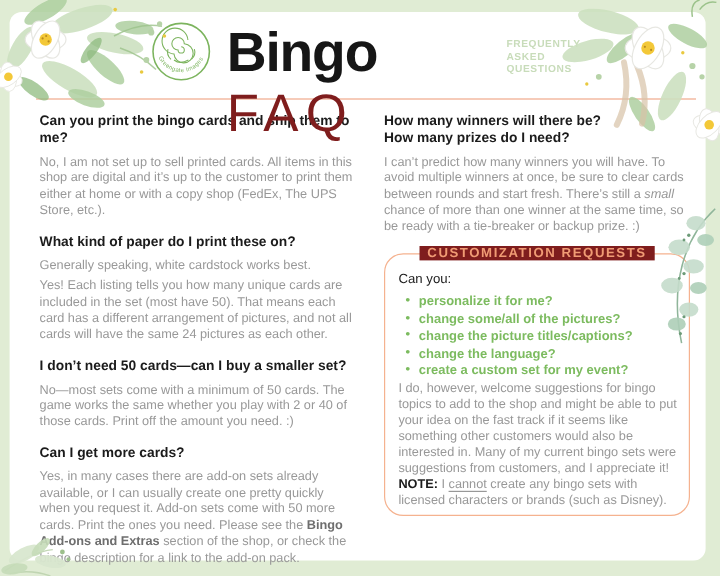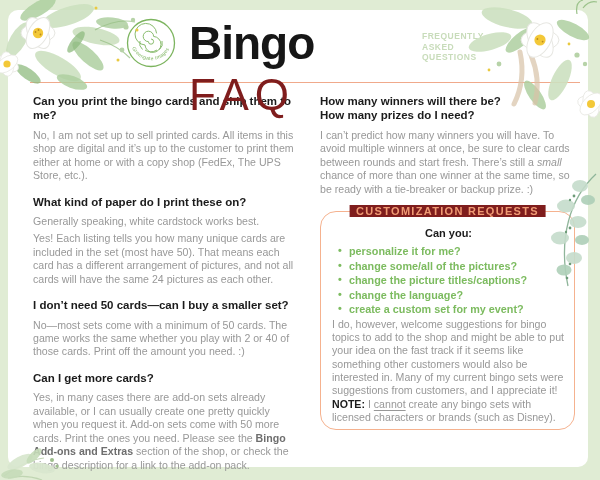--- a/index.html
+++ b/index.html
@@ -37,21 +37,21 @@
   .custom-box{
     position:relative;margin-top:15px;
     border:1.5px solid #f5b28f;border-radius:16px;
     padding:13px 9px 5px 11px;
   }
   .custom-title{
     position:absolute;top:-7px;left:50%;transform:translateX(-50%);
     background:#7f1d1d;padding:0 7px;white-space:nowrap;
     font-size:11px;font-weight:800;color:#f09b74;letter-spacing:1.3px;
   }
-  .canyou{font-size:11px;font-weight:700;color:#1b1b1b;margin:2px 0 6px;text-align:center;}
+  .canyou{font-size:11px;font-weight:400;color:#1b1b1b;margin:2px 0 6px;}
   ul.bullets{list-style:none;margin:0;padding:0 0 0 6px;}
   ul.bullets li{
     position:relative;padding-left:11px;margin:2.5px 0;
     font-size:10.8px;font-weight:700;color:#7cbb5f;
   }
   ul.bullets li::before{content:"\2022";position:absolute;left:0;top:-1px;color:#7cbb5f;}
   .refusal{font-size:11px;font-weight:800;color:#1b1b1b;margin:10px 0 8px;line-height:1.3;}
   .note{font-size:10.6px;line-height:1.26;color:#989898;margin:0;}
   .note b{color:#1b1b1b;}
   .note u{text-underline-offset:1.5px;}

